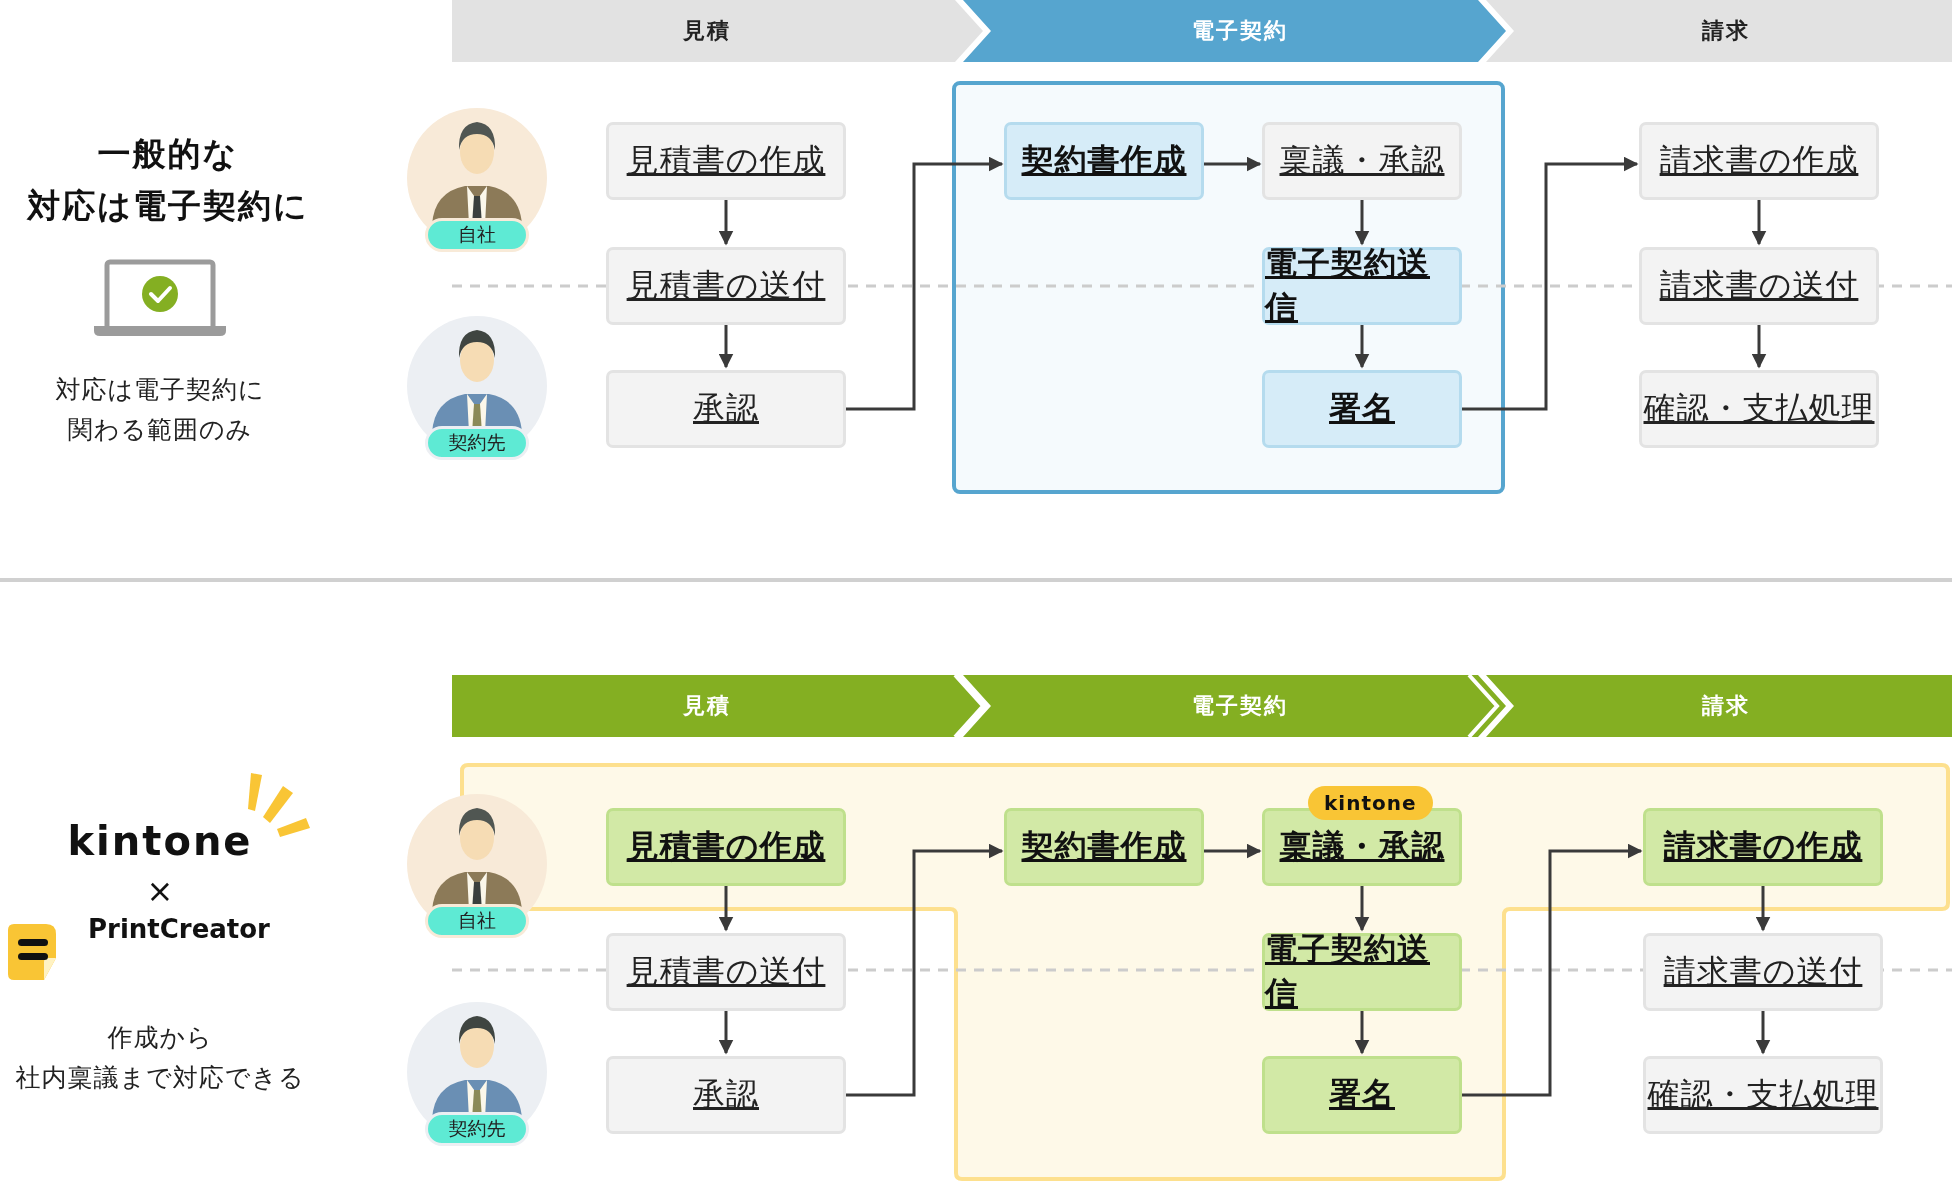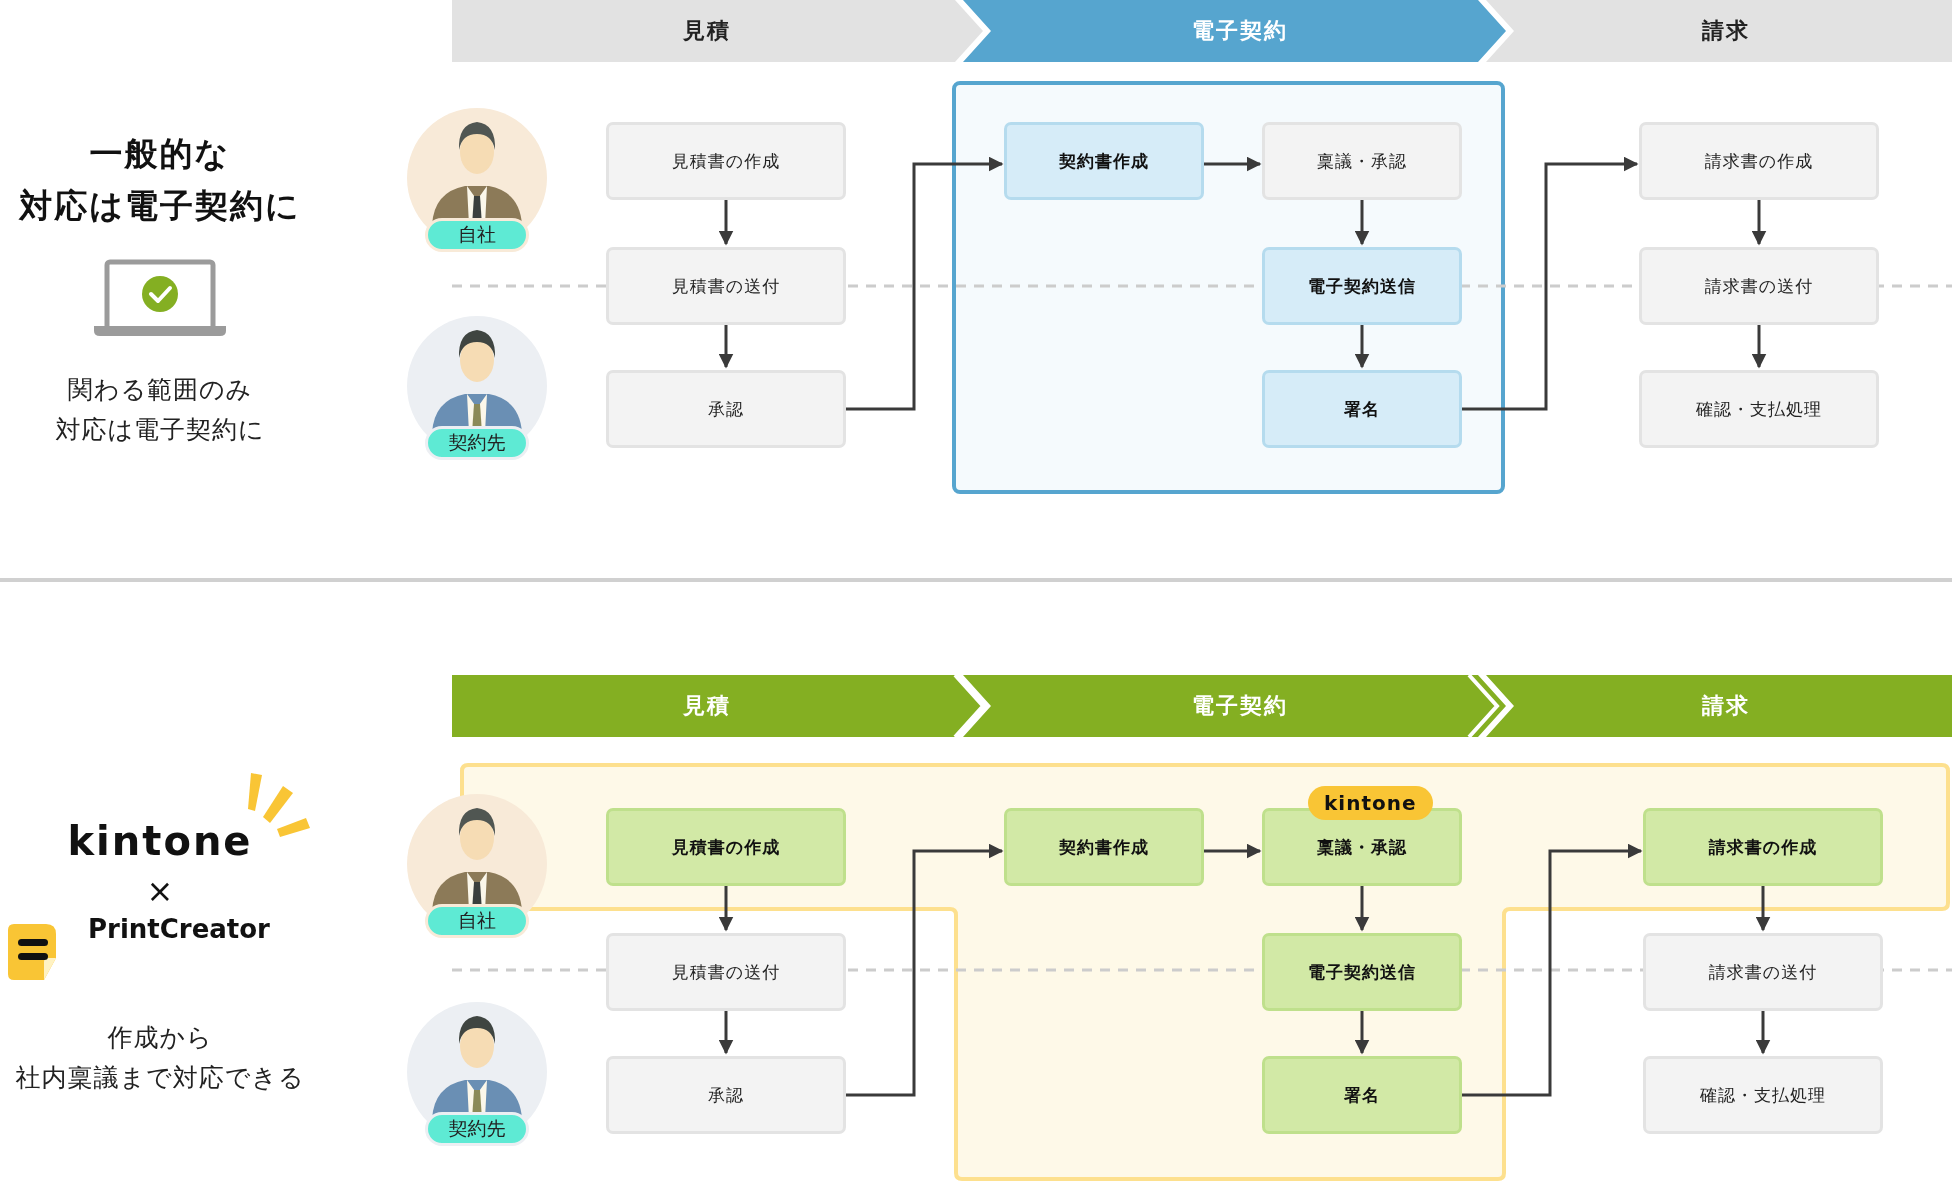--- a/index.html
+++ b/index.html
@@ -1,24 +1,24 @@
 <!DOCTYPE html>
 <html><head>
 <meta charset="utf-8">
 <style>
   html,body{margin:0;padding:0;background:#fff;}
   body{width:1952px;height:1182px;position:relative;overflow:hidden;font-family:"DejaVu Sans","Liberation Sans",sans-serif;color:#222;}
   .abs{position:absolute;}
   svg.canvas{position:absolute;left:0;top:0;}
-  .box{position:absolute;box-sizing:border-box;border-radius:7px;display:flex;align-items:center;justify-content:center;font-size:17px;letter-spacing:1px;}
+  .box{position:absolute;box-sizing:border-box;border-radius:7px;display:flex;align-items:center;justify-content:center;font-size:32px;letter-spacing:1px;text-decoration:underline;}
   .box.gray{background:#f3f3f3;border:3px solid #e3e3e3;color:#222;}
   .box.blue{background:#d6ecf8;border:3px solid #b5dbee;color:#111;font-weight:bold;}
   .box.green{background:#d2e9a6;border:3px solid #bfe08c;color:#111;font-weight:bold;}
   .stage-label{position:absolute;font-size:22px;font-weight:bold;display:flex;align-items:center;justify-content:center;letter-spacing:2px;}
-  .left-title{position:absolute;text-align:center;font-weight:bold;font-size:33px;line-height:52px;color:#111;letter-spacing:2px;}
+  .left-title{position:absolute;text-align:center;font-weight:bold;font-size:33px;line-height:52px;color:#111;letter-spacing:2px;margin-left:8px;}
   .left-note{position:absolute;text-align:center;font-size:25px;line-height:40px;color:#222;letter-spacing:1px;}
   .avatar-label{position:absolute;width:104px;height:34px;border-radius:17px;background:#5eead4;box-sizing:border-box;display:flex;align-items:center;justify-content:center;font-size:19px;color:#222;}
   .badge{position:absolute;background:#f9c535;border-radius:18px;height:34px;display:flex;align-items:center;justify-content:center;font-size:20px;color:#111;font-weight:bold;padding:0 16px;letter-spacing:1px;}
 </style>
 </head>
 <body>
 
 <svg class="canvas" width="1952" height="1182" viewBox="0 0 1952 1182">
   <defs>
     <marker id="arrowhead" viewBox="0 0 10 10" refX="9" refY="5" markerWidth="5" markerHeight="5" orient="auto">
@@ -119,22 +119,22 @@
     <rect x="18" y="939" width="30" height="7" rx="3.5" fill="#111"></rect>
     <rect x="18" y="953" width="30" height="7" rx="3.5" fill="#111"></rect>
   </g>
 </svg>
 
 <div class="left-title" style="left:0;top:128;width:320px;top:128px;">
   <div>一般的な</div>
   <div>対応は電子契約に</div>
 </div>
 <div class="left-note" style="left:0;top:370px;width:320px;">
+  <div>対応は電子契約に</div>
   <div>関わる範囲のみ</div>
-  <div>対応は電子契約に</div>
 </div>
 
 <div class="stage-label" style="left:452px;top:0;width:510px;height:62px;color:#222;">見積</div>
 <div class="stage-label" style="left:980px;top:0;width:520px;height:62px;color:#fff;">電子契約</div>
 <div class="stage-label" style="left:1500px;top:0;width:452px;height:62px;color:#222;">請求</div>
 
 <div class="avatar-label" style="left:425px;top:218px;border:3px solid #f8ead8;">自社</div>
 <div class="avatar-label" style="left:425px;top:426px;border:3px solid #eceff3;">契約先</div>
 
 <div class="box gray" style="left:606px;top:122px;width:240px;height:78px;">見積書の作成</div>

